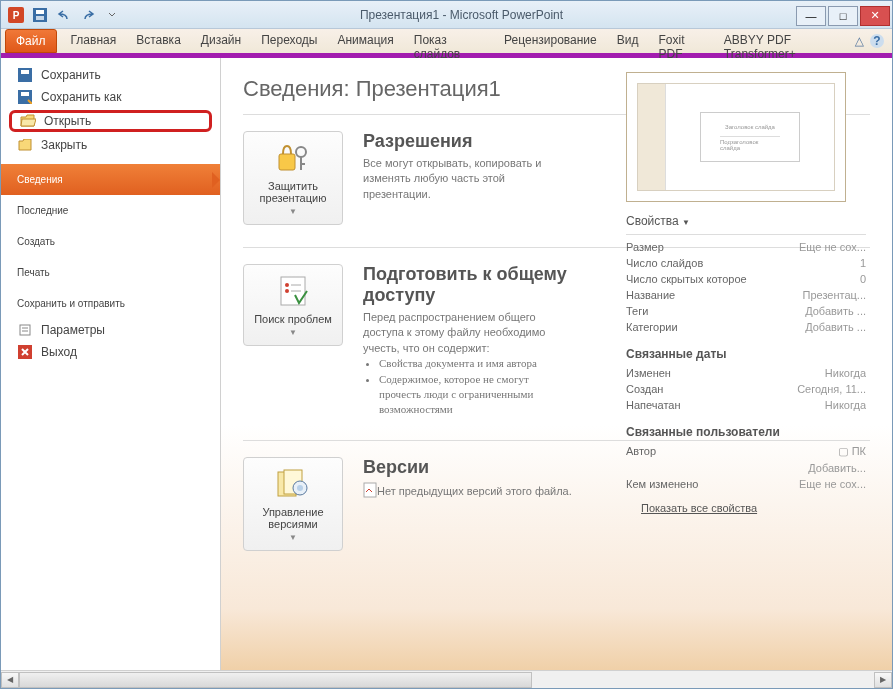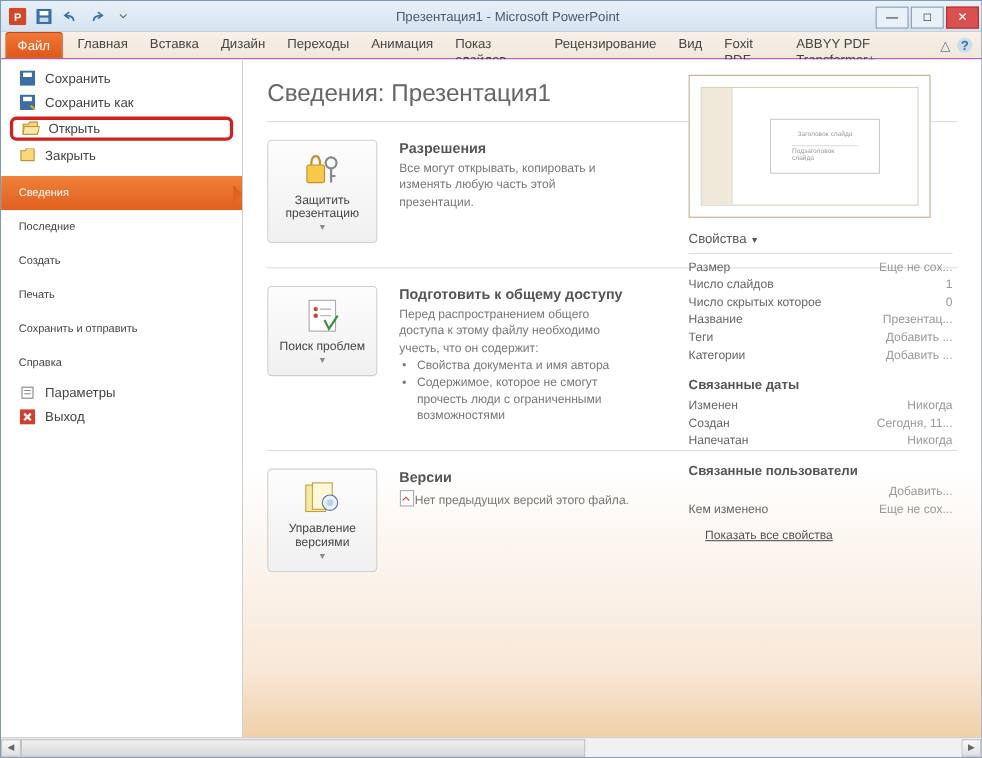--- a/index.html
+++ b/index.html
@@ -9,39 +9,39 @@
 .qat { display: flex; align-items: center; padding: 0 4px; gap: 2px; }
 .qat-btn { width: 22px; height: 22px; display: flex; align-items: center; justify-content: center; }
 .title-text { flex: 1; text-align: center; font-size: 12px; color: #4a5a6a; }
 .winbtns { display: flex; }
 .winbtn { width: 30px; height: 20px; border: 1px solid #8a9ab0; margin: 2px 2px 0 0; background: #e8f0f8; display: flex; align-items: center; justify-content: center; font-family: Arial; font-size: 11px; }
 .winbtn.close { background: #d85050; color: #fff; border-color: #b03030; }
 .ribbon-tabs { height: 24px; background: linear-gradient(#f8f0e8,#f0e8d8); display: flex; align-items: stretch; padding-left: 4px; font-size: 12px; }
 .tab { padding: 4px 10px; color: #444; cursor: pointer; }
 .tab.file { background: linear-gradient(#f07838,#e05818); color: #fff; border: 1px solid #c04808; border-radius: 3px 3px 0 0; margin-right: 4px; }
 .help-icons { margin-left: auto; display: flex; align-items: center; gap: 6px; padding-right: 8px; }
-.main { display: flex; height: calc(100% - 28px - 24px - 18px); border-top: 1px solid #a21caf; justify-content: center; }
+.main { display: flex; height: calc(100% - 28px - 24px - 18px); border-top: 5px solid #a21caf; justify-content: center; }
 .sidebar { width: 220px; background: #fff; border-right: 1px solid #d0d0d0; padding-top: 6px; }
 .side-item { display: flex; align-items: center; gap: 8px; padding: 4px 16px; height: 22px; color: #444; cursor: pointer; }
 .side-item .ico { width: 16px; height: 16px; display: inline-flex; align-items: center; justify-content: center; }
 .side-item.highlighted { border: 3px solid #d02020; border-radius: 6px; margin: 2px 8px; padding: 2px 8px; }
 .side-sep { height: 8px; }
 .side-big { padding: 10px 16px; color: #444; font-size: 10px; cursor: pointer; }
 .side-big.active { background: linear-gradient(#f08038,#e06020); color: #fff; position: relative; }
 .side-big.active::after { content: ""; position: absolute; right: -8px; top: 50%; transform: translateY(-50%); border: 8px solid transparent; border-left-color: #e06020; }
 .content { flex: 1; background: linear-gradient(#fff 60%, #f8e8d8 90%, #f0d0a8); padding: 18px 22px; overflow: hidden; position: relative; }
 .content h1 { font-size: 22px; font-weight: normal; color: #666; margin-bottom: 12px; }
 .info-row { display: flex; gap: 20px; margin-bottom: 22px; align-items: flex-start; }
 .info-btn { width: 100px; text-align: center; border: 1px solid #d0d0d0; border-radius: 4px; background: linear-gradient(#fdfdfd,#f0f0f0); padding: 8px 4px; font-size: 11px; color: #444; cursor: pointer; }
 .info-btn .big-ico { width: 40px; height: 36px; margin: 0 auto 4px; display: flex; align-items: center; justify-content: center; }
 .info-btn .drop { font-size: 8px; color: #888; }
 .info-text { flex: 1; max-width: 210px; }
-.info-text h3 { font-size: 13px; color: #555; margin-bottom: 4px; }
+.info-text h3 { font-size: 18px; color: #555; margin-bottom: 4px; }
 .info-text p { font-size: 11px; color: #777; line-height: 1.4; }
-.info-text ul { font-size: 11px; color: #777; margin-left: 16px; line-height: 1.4; }
+.info-text ul { font-size: 11px; color: #777; margin-left: 16px; line-height: 1.4; font-family: Liberation Serif, serif; }
 .hr { border-top: 1px solid #ddd; margin: 6px 0 16px; }
 .right-panel { position: absolute; right: 26px; top: 14px; width: 240px; }
 .thumb { width: 220px; height: 130px; border: 1px solid #c0b090; background: #fff; padding: 10px; margin-bottom: 12px; }
 .thumb-inner { border: 1px solid #d8d0c0; height: 100%; display: flex; }
 .thumb-strip { width: 28px; background: #f0e8d8; border-right: 1px solid #ddd; }
 .thumb-slide { flex: 1; display: flex; align-items: center; justify-content: center; }
 .thumb-box { width: 100px; height: 50px; border: 1px solid #ccc; display: flex; flex-direction: column; align-items: center; justify-content: center; font-size: 6px; color: #999; gap: 6px; }
 .prop-head { font-size: 12px; color: #555; margin-bottom: 6px; }
 .prop-table { width: 100%; font-size: 11px; }
 .prop-row { display: flex; justify-content: space-between; padding: 2px 0; }
@@ -152,21 +152,20 @@
             </svg>
           </span>
         <span>Закрыть</span>
       </div>
       <div class="side-sep"></div>
       <div class="side-big active">Сведения</div>
       <div class="side-big">Последние</div>
       <div class="side-big">Создать</div>
       <div class="side-big">Печать</div>
       <div class="side-big">Сохранить и отправить</div>
-      <div class="side-big">Справка</div>
       <div class="side-item">
         <span class="ico">
             <svg width="14" height="14">
               <rect x="2" y="2" width="10" height="10" fill="#fff" stroke="#888"></rect>
               <line x1="4" y1="5" x2="10" y2="5" stroke="#888"></line>
               <line x1="4" y1="8" x2="10" y2="8" stroke="#888"></line>
             </svg>
           </span>
         <span>Параметры</span>
       </div>
@@ -304,20 +303,24 @@
           <div class="prop-row">
               <span class="k">Создан</span>
               <span class="v">Сегодня, 11...</span>
             </div>
           <div class="prop-row">
               <span class="k">Напечатан</span>
               <span class="v">Никогда</span>
             </div>
           <div class="prop-sec">Связанные пользователи</div>
           <div class="prop-row">
+              <span class="k">Автор</span>
+              <span class="v"><span>▢</span> <span>ПК</span></span>
+            </div>
+          <div class="prop-row">
               <span class="k"></span>
               <span class="v">Добавить...</span>
             </div>
           <div class="prop-row">
               <span class="k">Кем изменено</span>
               <span class="v">Еще не сох...</span>
             </div>
         </div>
         <span class="prop-link">Показать все свойства</span>
       </div>

